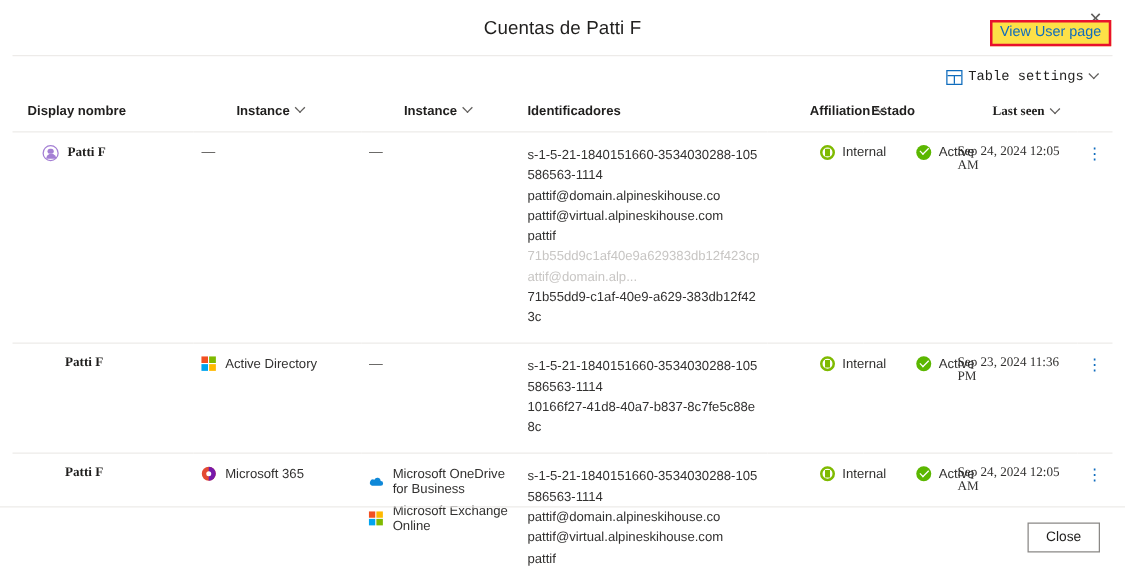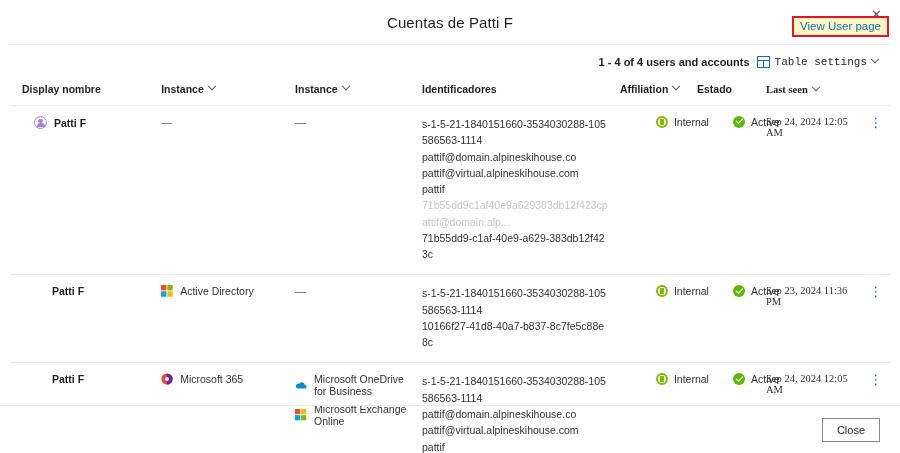--- a/index.html
+++ b/index.html
@@ -38,21 +38,21 @@
     cursor: pointer;
     padding: 2px 4px;
   }
 
   .view-user-wrap {
     position: absolute;
     top: 16px;
     right: 11px;
     border: 2px solid #e8112d;
     padding: 2px 6px 3px 6px;
-    background: #fef9c3;
+    background: #fde047;
   }
   .view-user-link {
     font-size: 11.5px;
     color: #0f6cbd;
     cursor: pointer;
     white-space: nowrap;
   }
 
   .header-rule {
     border-bottom: 1px solid #edebe9;
@@ -120,21 +120,21 @@
   table.grid thead th {
     text-align: left;
     font-size: 10.5px;
     font-weight: bold;
     color: #201f1e;
     padding: 6px 6px 10px 6px;
     border-bottom: 1px solid #edebe9;
     vertical-align: bottom;
     white-space: nowrap;
   }
-  th .th-inner { display: flex; align-items: center; gap: 5px; }
+  th .th-inner { display: flex; align-items: center; gap: 5px; margin-left: 28px; }
   th.sortable { cursor: pointer; }
 
   
   .c-name   { width: 143px; padding-left: 12px !important; }
   .c-inst   { width: 132px; }
   .c-sub    { width: 125px; }
   .c-ident  { width: 195px; }
   .c-aff    { width: 76px; }
   .c-state  { width: 68px; }
   .c-seen   { width: 100px; font-family: Liberation Serif, serif; }
@@ -163,21 +163,21 @@
     position:absolute; left:3.4px; top:2.1px;
     width:4.4px; height:4.4px; border-radius:50%;
     background:#a47fd4;
   }
   .avatar::after {
     content:"";
     position:absolute; left:1.6px; bottom:0.6px;
     width:8px; height:4px; border-radius:4px 4px 0 0;
     background:#a47fd4;
   }
-  .name-text { font-weight: bold; color: #201f1e; }
+  .name-text { font-weight: bold; color: #201f1e; font-family: Liberation Serif, serif; }
 
   .dash { color: #605e5c; font-size: 11px; }
 
   .inst-cell, .sub-line {
     display: flex; align-items: center; gap: 7px;
   }
   .sub-line + .sub-line { margin-top: 6px; }
 
   
   .ico { width: 12px; height: 12px; flex: none; display:block; }
@@ -245,21 +245,20 @@
 <div class="panel-header">
   <div class="panel-title">Cuentas de Patti F</div>
   <div class="close-x">✕</div>
   <div class="view-user-wrap">
     <span class="view-user-link">View User page</span>
   </div>
 </div>
 <div class="header-rule"></div>
 
 <div class="toolbar">
-  <span class="count-text">1 - 4 of 4 users and accounts</span>
   <span class="table-settings-btn">
     <span class="ts-icon"></span>
     <span>Table settings</span>
     <span class="chev"></span>
   </span>
 </div>
 
 <table class="grid">
   <thead>
     <tr>

